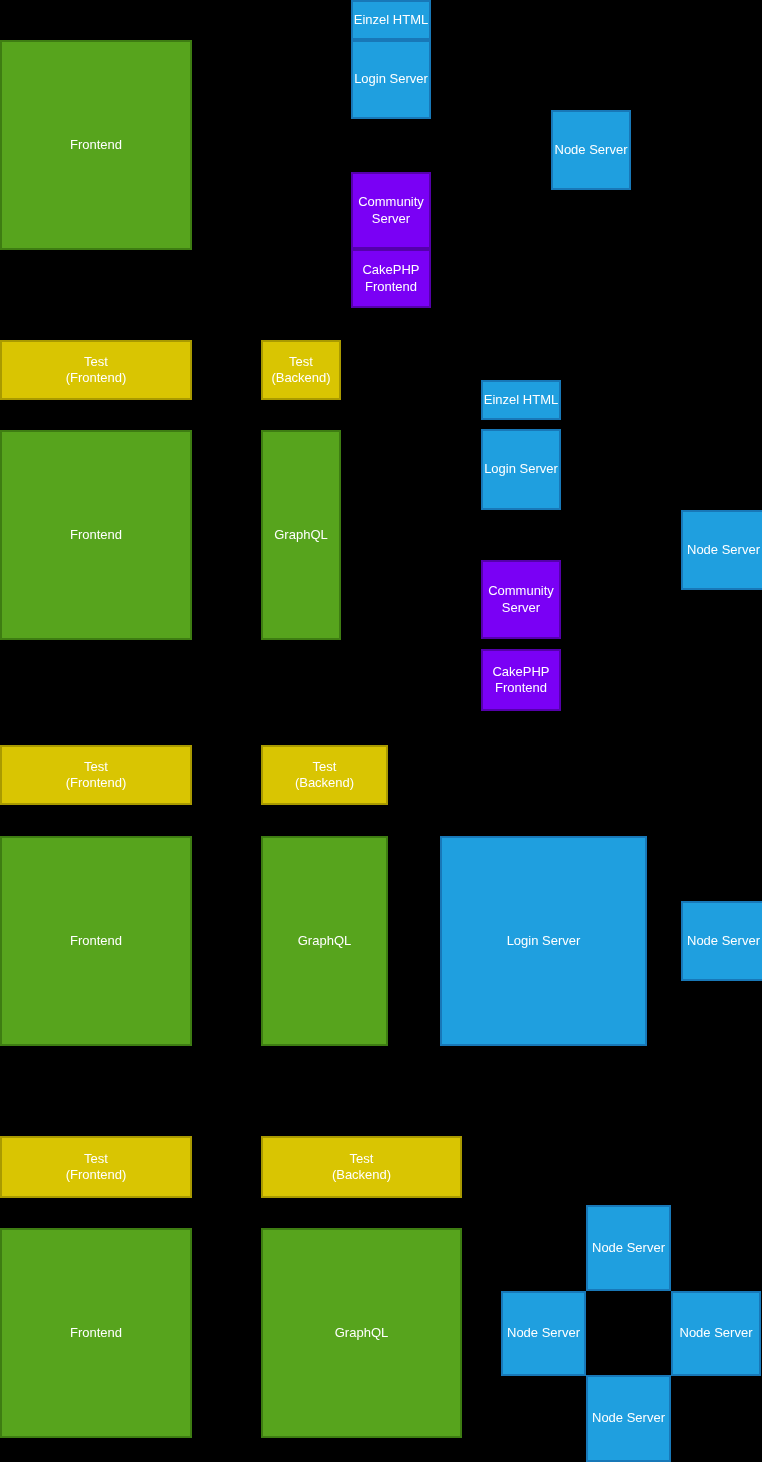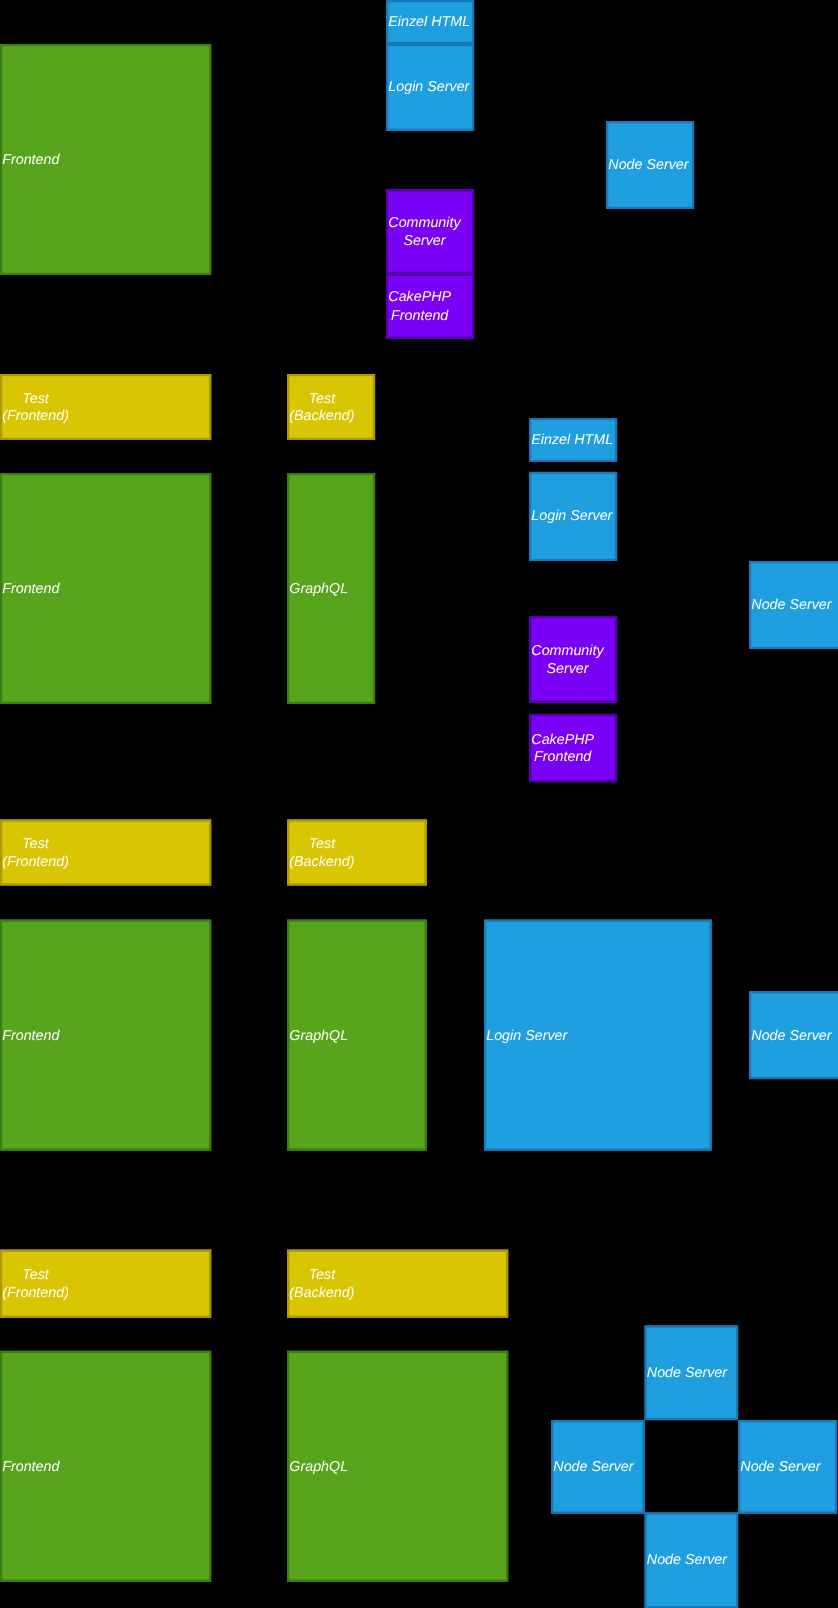--- a/index.html
+++ b/index.html
@@ -13,22 +13,21 @@
     height: 1462px;
     overflow: hidden;
     font-family: "Liberation Sans", sans-serif;
   }
   .node {
     position: absolute;
     box-sizing: border-box;
     border: 2px solid transparent;
     display: flex;
     align-items: center;
-    justify-content: flex-start;
-    font-style: italic;
+    justify-content: center;
   }
   .node-label {
     color: #ffffff;
     font-size: 13px;
     line-height: 1.25;
     text-align: center;
     white-space: pre-line;
     pointer-events: none;
   }
 </style>

